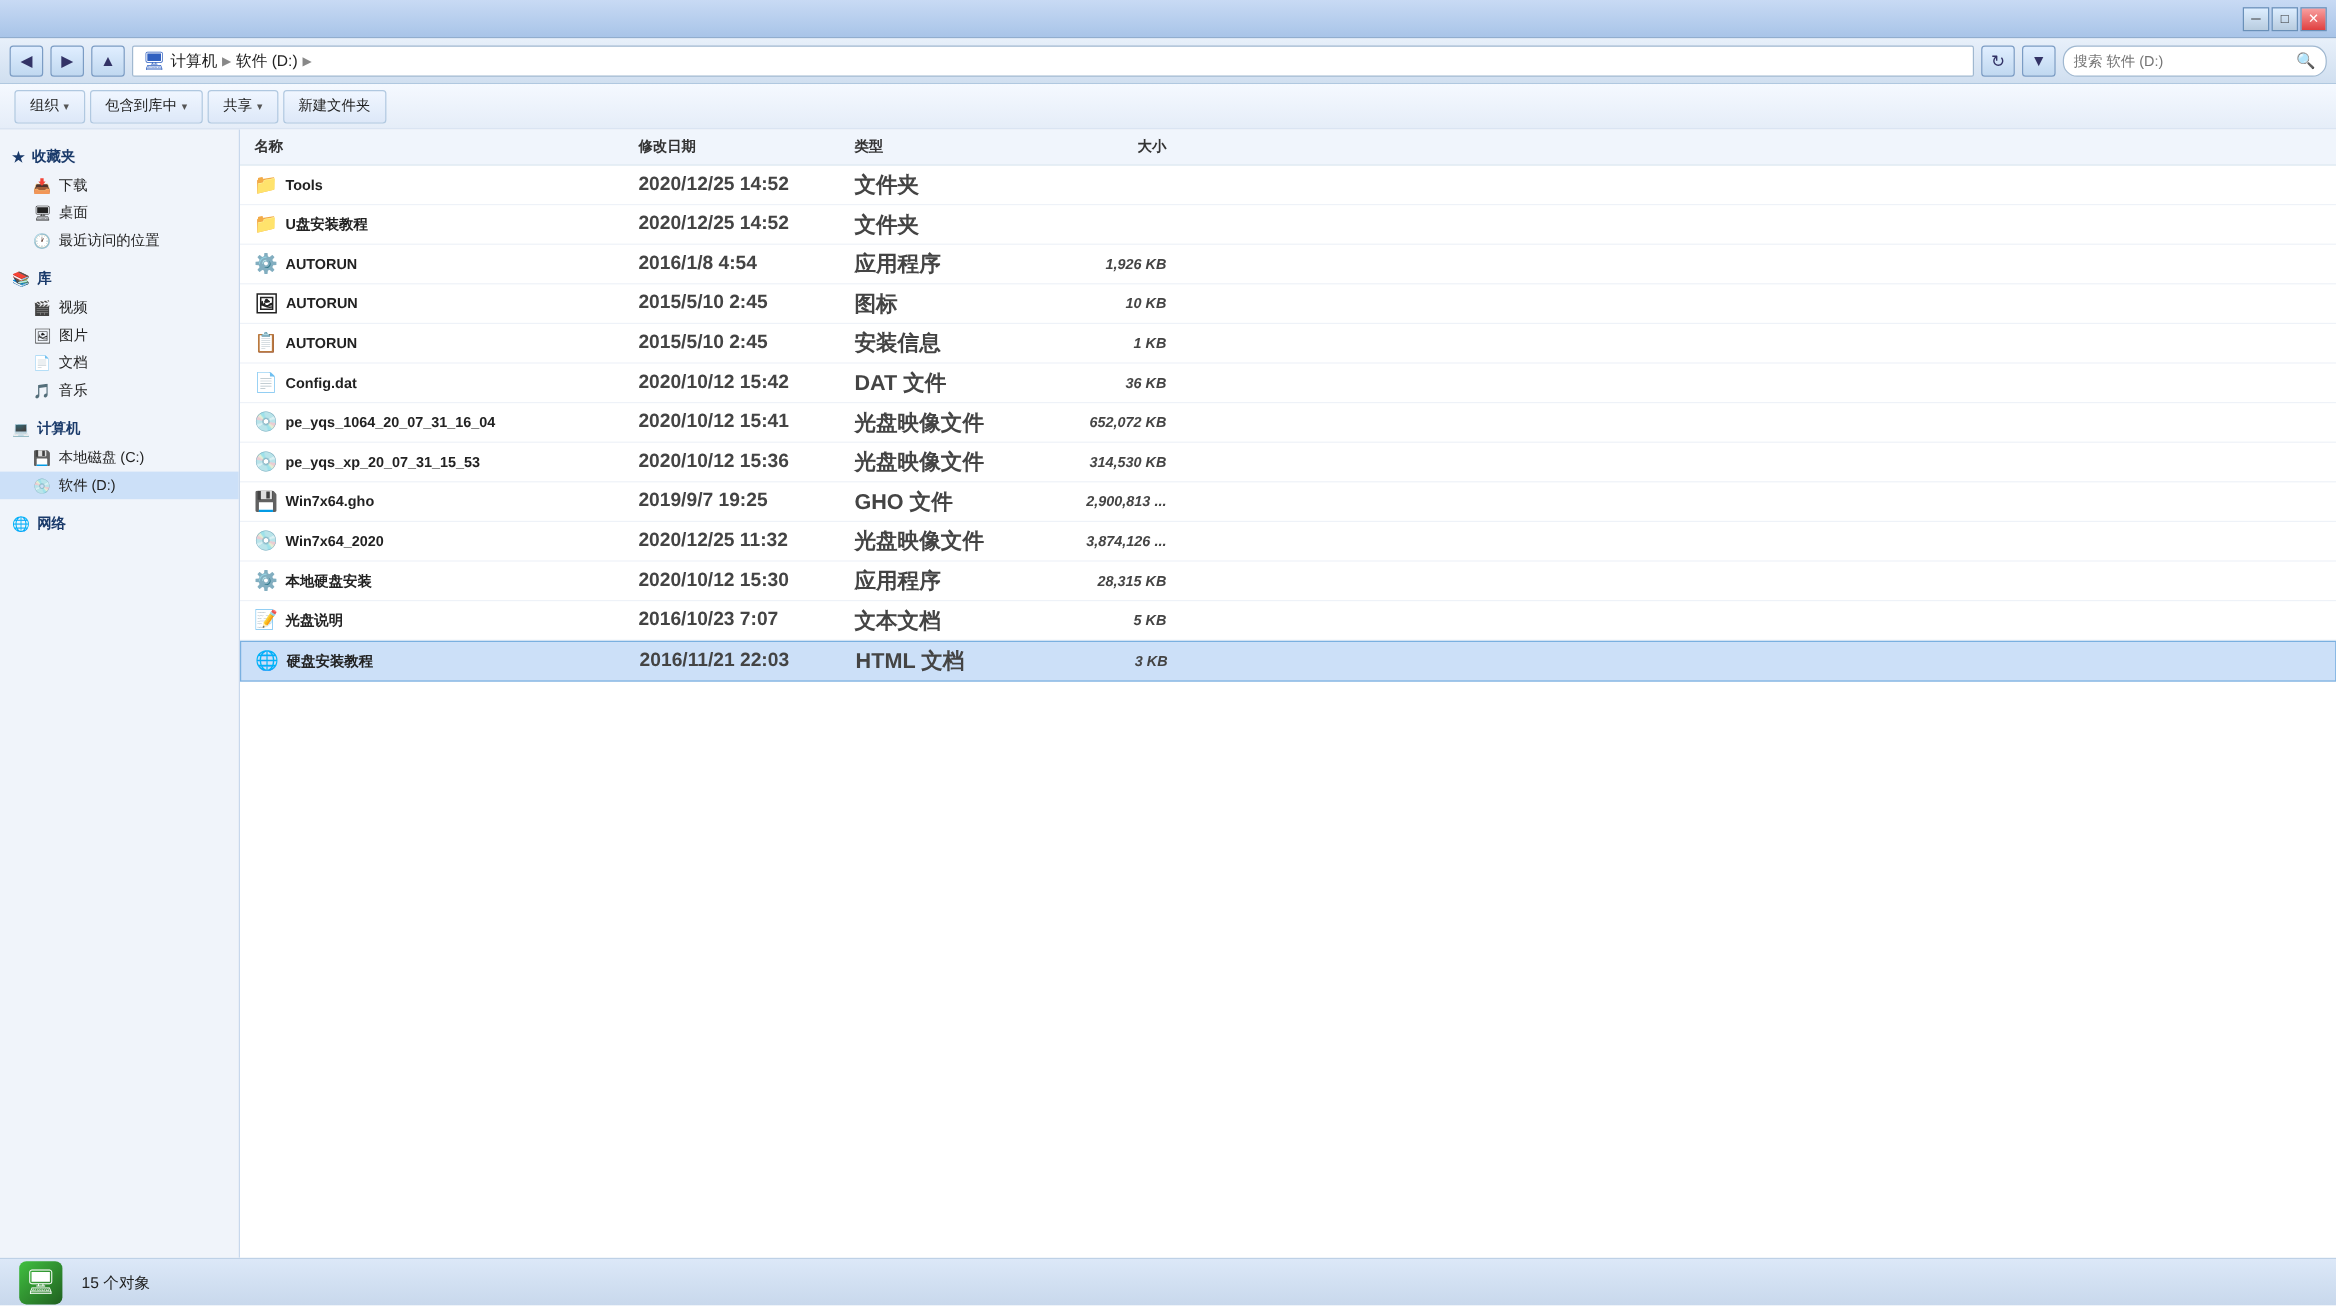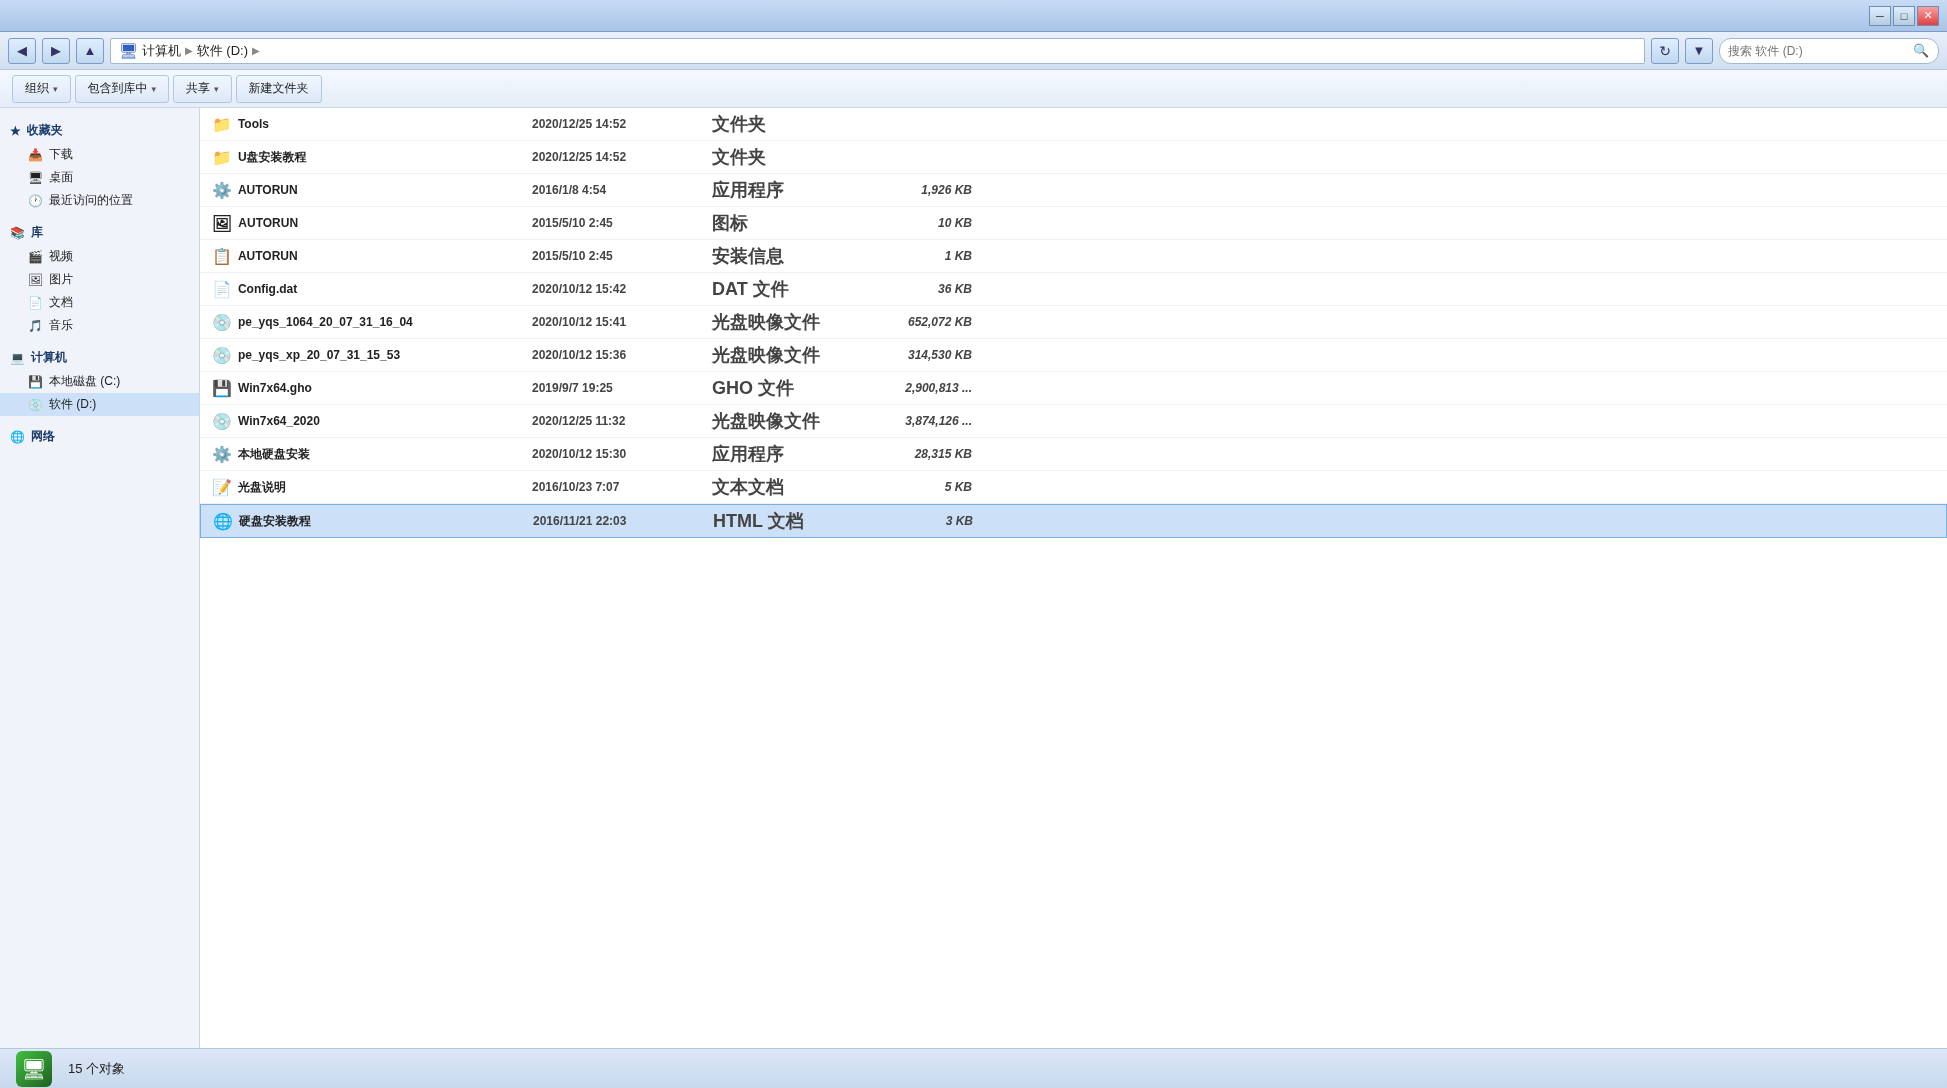--- a/index.html
+++ b/index.html
@@ -197,21 +197,21 @@
 
     .file-row {
       display: flex;
       align-items: center;
       padding: 4px 12px;
       border-bottom: 1px solid #eef2f8;
       cursor: pointer;
     }
     .file-row.selected { background: #cce0f8; border: 1px solid #7ab0e0; }
     .file-row .col-name { display: flex; align-items: center; gap: 6px; font-size: 12px; color: #222; }
-    .file-row .col-date { font-size: 12px; color: #444; }
+    .file-row .col-date { font-size: 16px; color: #444; }
     .file-row .col-type { font-size: 18px; color: #444; }
     .file-row .col-size { font-size: 12px; color: #444; text-align: right; font-style: italic; }
 
     .file-icon { font-size: 16px; }
 
     
     .status-bar {
       height: 40px;
       background: linear-gradient(to bottom, #dce8f8, #c8d8ec);
       border-top: 1px solid #b0c8e0;
@@ -339,20 +339,26 @@
     <div class="sidebar-section">
       <div class="sidebar-section-header">
         <span>🌐</span>
         <span>网络</span>
       </div>
     </div>
   </div>
 
   <div class="file-area">
 
+    <div class="file-list-header">
+      <div class="col-name">名称</div>
+      <div class="col-date">修改日期</div>
+      <div class="col-type">类型</div>
+      <div class="col-size">大小</div>
+    </div>
 
     <div id="file-rows-container">
         <div class="file-row">
     <div class="col-name">
       <span class="file-icon">📁</span>
       <span>Tools</span>
     </div>
     <div class="col-date">2020/12/25 14:52</div>
     <div class="col-type">文件夹</div>
     <div class="col-size"></div>

